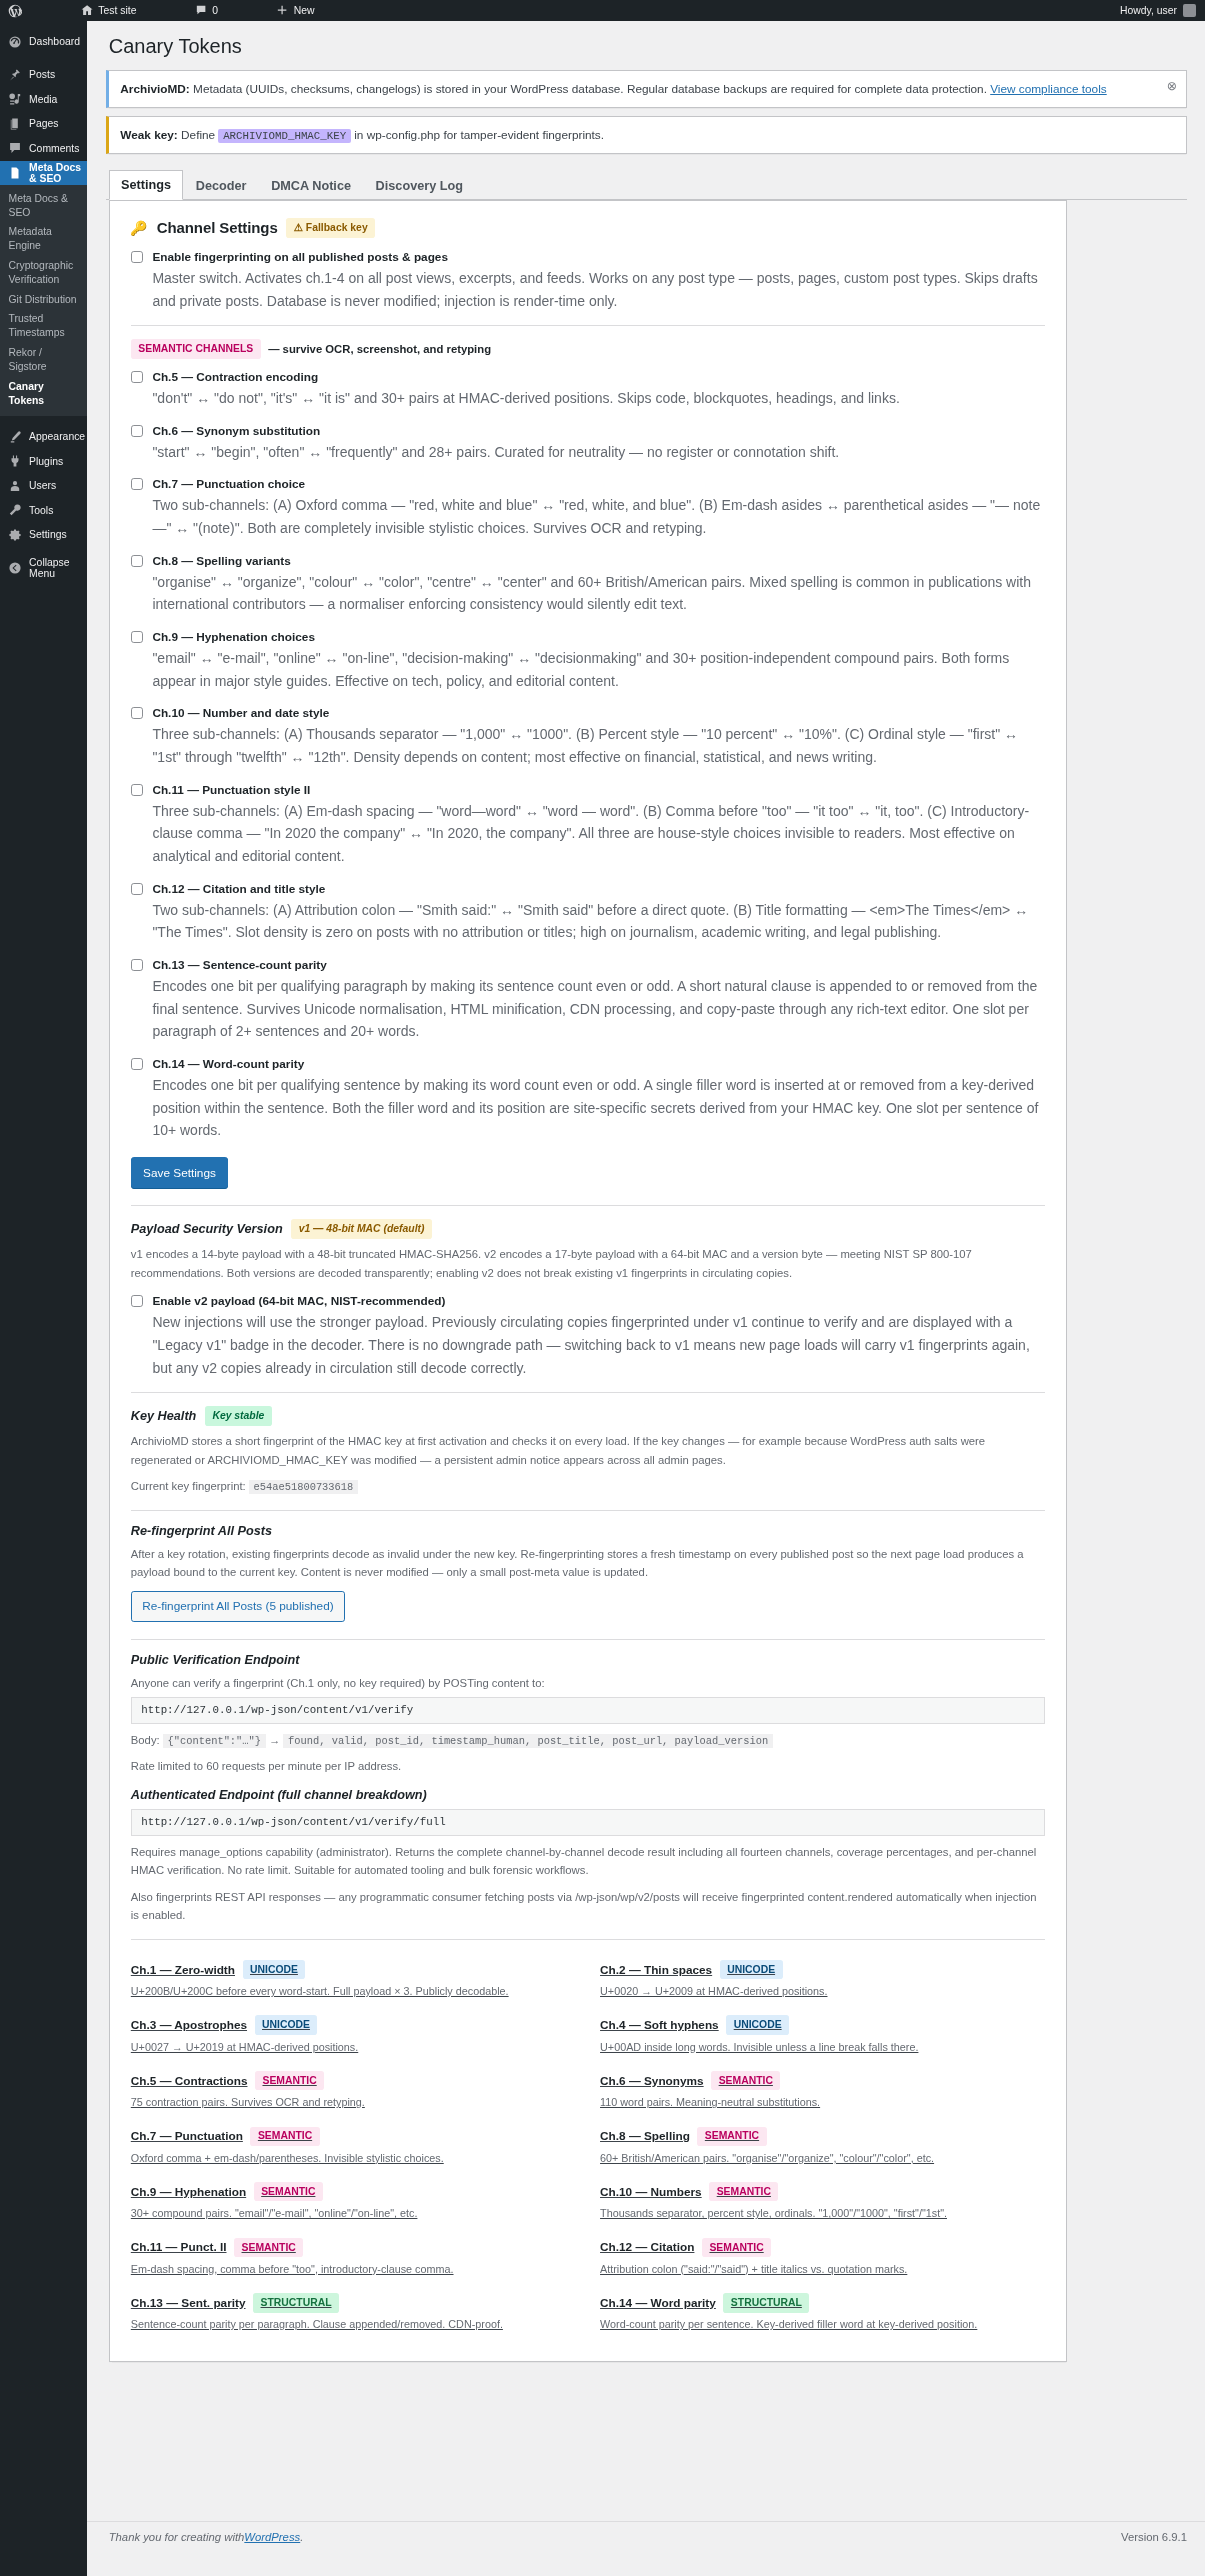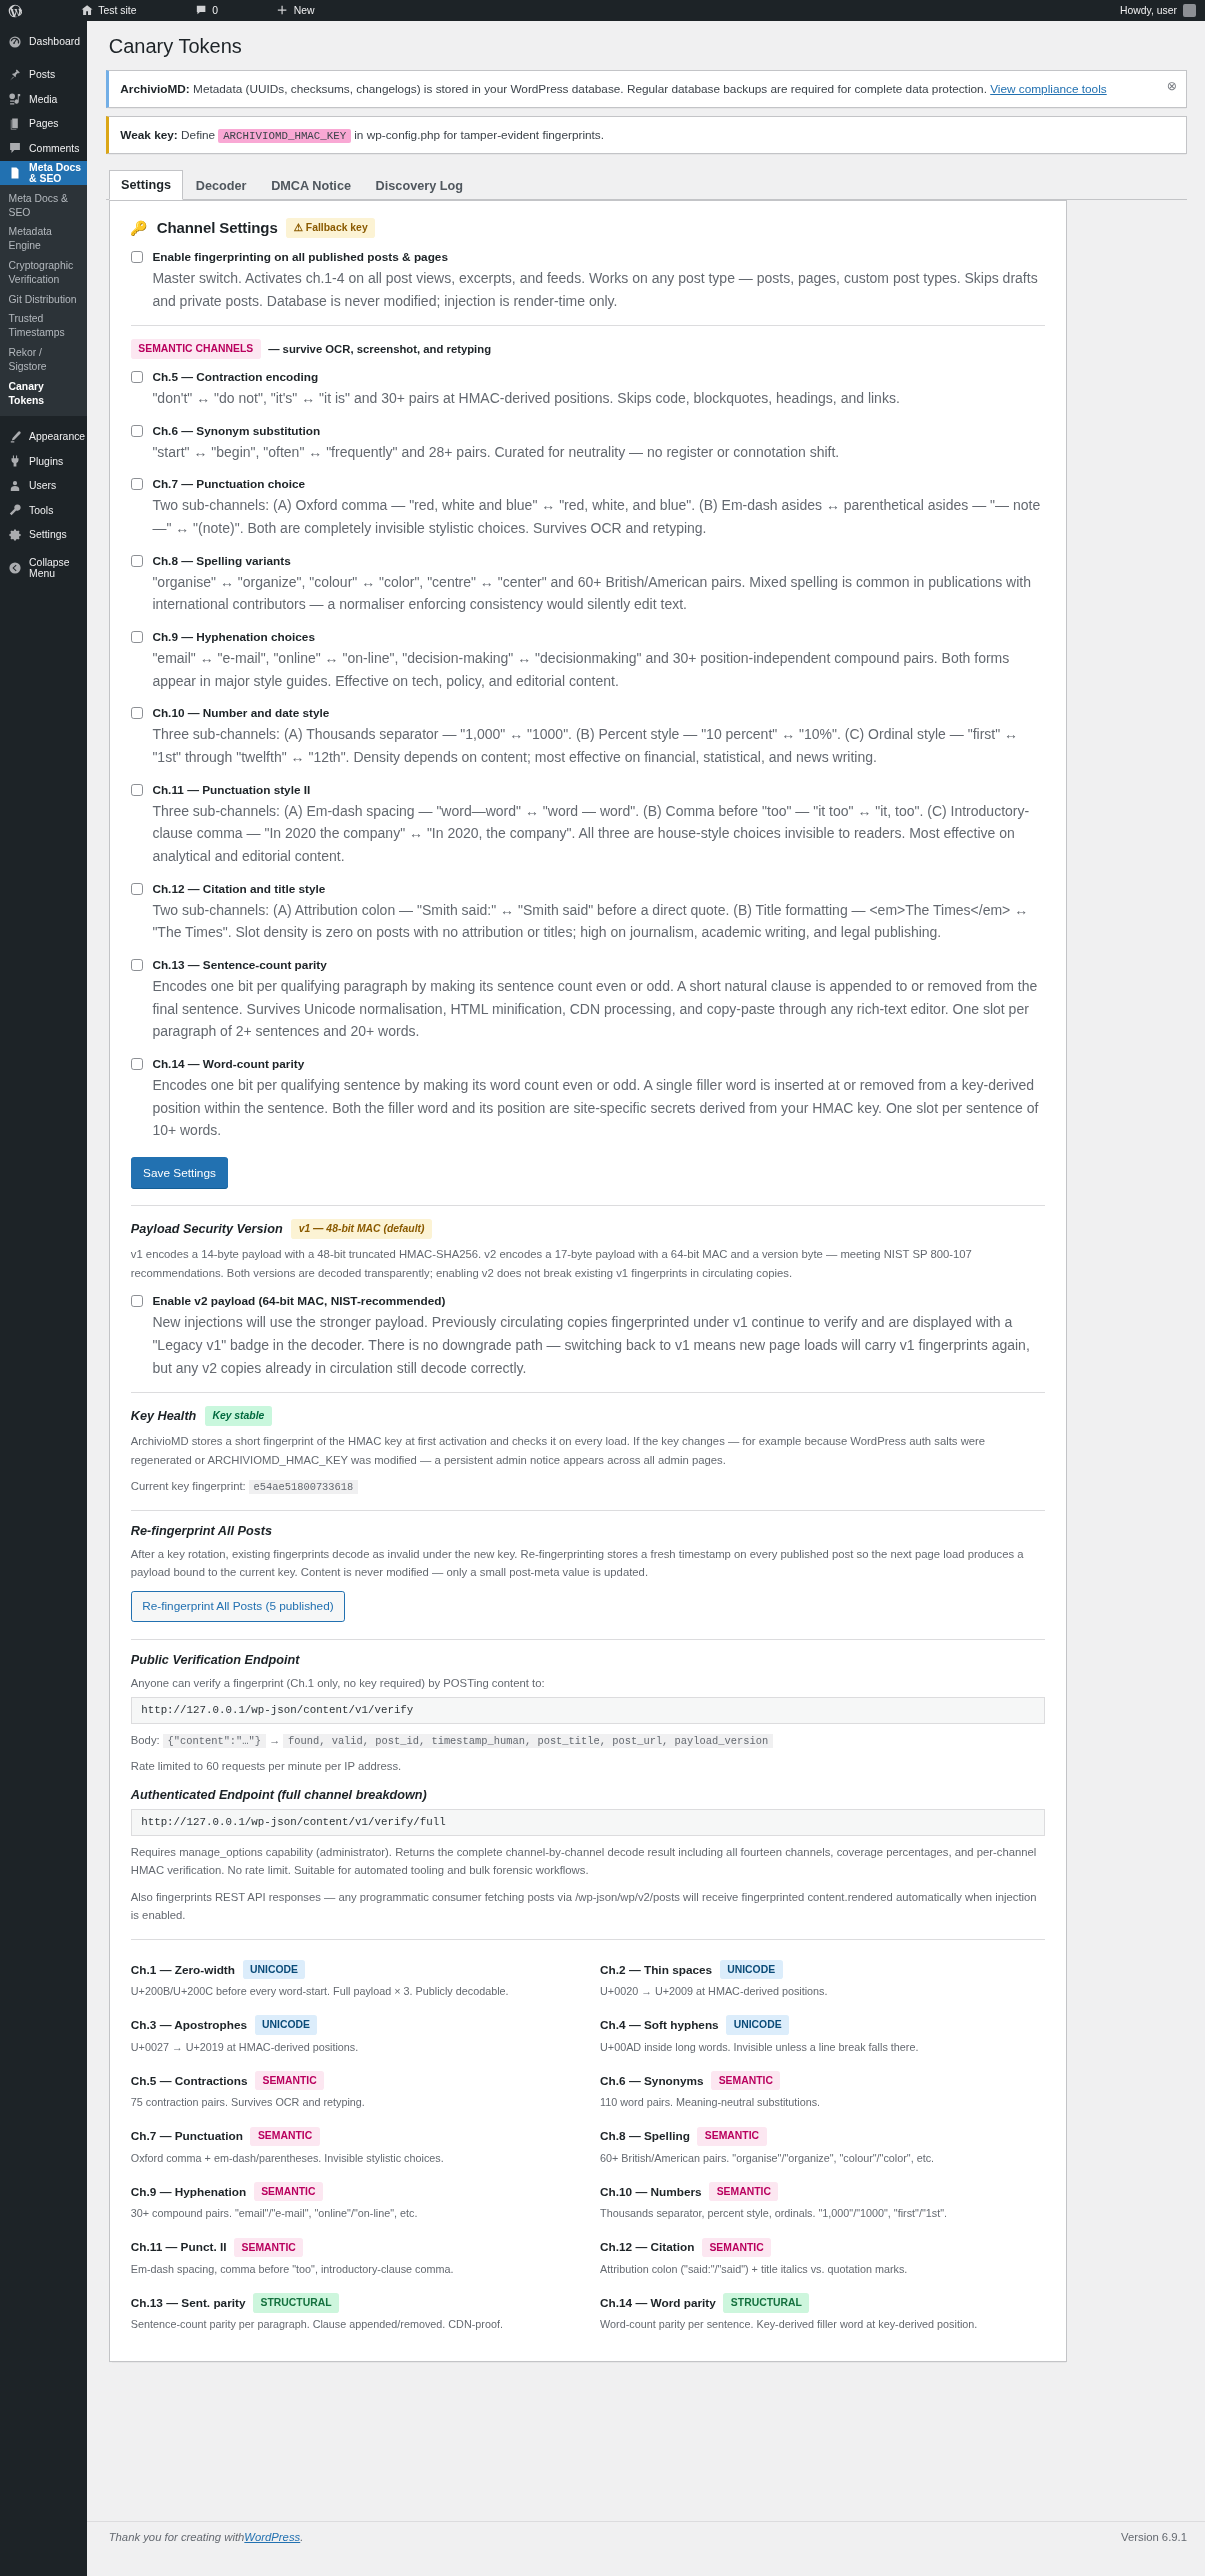--- a/index.html
+++ b/index.html
@@ -68,21 +68,21 @@
   }
   .notice-info{ border-left-color:#72aee6; }
   .notice-warn{ border-left-color:#dba617; }
   .notice b{ color:#1d2327; }
   .notice a{ color:#2271b1; }
   .notice .dismiss{
     position:absolute; right:5.6px; top:6.6px; width:17px;height:17px;
     color:#787c82; font-size:12.2px; line-height:17px; text-align:center; cursor:pointer;
   }
   code.inline{
-    background:#f9a8d4; padding:0.9px 4.7px; border-radius:1.9px;
+    background:#c4b5fd; padding:0.9px 4.7px; border-radius:1.9px;
     font-family:"Liberation Mono", monospace; font-size:10.8px; color:#3c434a;
   }
 
   
   .nav-tabs{
     margin:9.4px 0 0 0; padding:6.6px 0 0 2.8px;
     border-bottom:0.9px solid #c3c4c7; line-height:inherit;
     display:flex; align-items:flex-end; gap:0;
   }
   .nav-tab{
@@ -159,21 +159,21 @@
     font-size:10.8px; color:#2c3338; margin:3.8px 0 6.6px 0;
   }
   .bodyline{ font-size:11.3px; color:#646970; margin:0 0 6.6px 0; line-height:1.7;}
   .bodyline code{ font-family:"Liberation Mono", monospace; font-size:10.4px; background:#f0f0f1; padding:0.9px 4.7px;}
 
   
   .ref-grid{
     display:grid; grid-template-columns:1fr 1fr; column-gap:24.5px; row-gap:0;
     margin-top:1.9px;
   }
-  .ref-item{ padding:6.6px 0 8.5px 0; }
+  .ref-item{ padding:6.6px 0 8.5px 0;text-decoration:underline; }
   .ref-title{ display:flex; align-items:center; gap:7.5px; margin-bottom:3.8px;}
   .ref-title .nm{ font-size:11.8px; font-weight:700; color:#1d2327;}
   .ref-desc{ font-size:10.8px; color:#646970; line-height:1.6;}
 
   
   #wpfooter{
     position:absolute; left:87px; top:2521px; width:1119px;
     padding:9.4px 19px 9.4px 21.7px;
     border-top:0.9px solid #dcdcde;
     display:flex; align-items:center;

